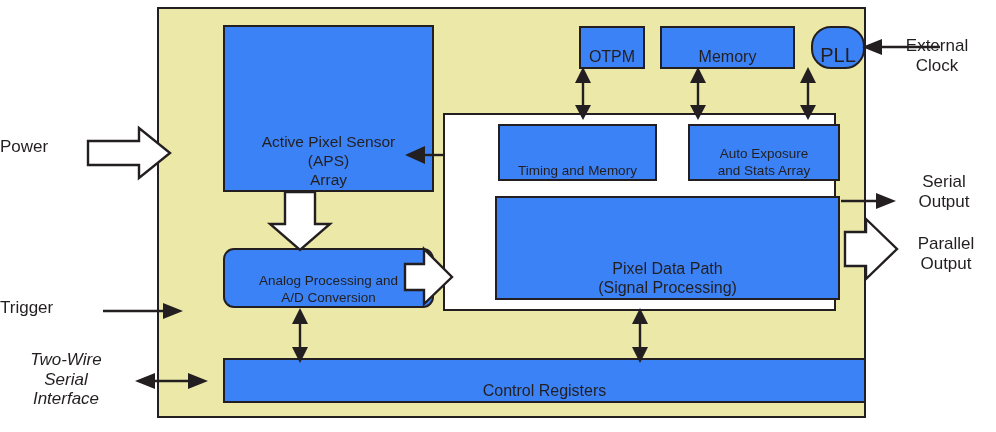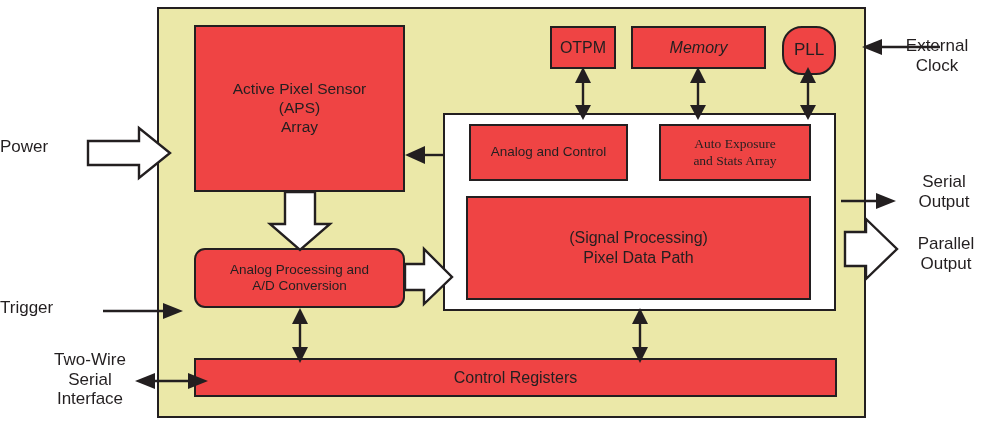--- a/index.html
+++ b/index.html
@@ -21,28 +21,29 @@
   .abs { position: absolute; box-sizing: border-box; }
 
   
   .chip-body {
     background: #ebe8a8;
     border: 2px solid #231f20;
   }
 
   
   .blk {
-    background: #ef4444;
+    background: #3b82f6;
     border: 2px solid #231f20;
     display: flex;
-    align-items: center;
+    align-items: flex-end;
     justify-content: center;
     text-align: center;
     color: #231f20;
     line-height: 1.22;
+    margin-left: 29px;
   }
   .blk .lines { padding: 0 4px; }
 
   
   .panel {
     background: #ffffff;
     border: 2px solid #231f20;
   }
 
   
@@ -84,59 +85,59 @@
     <div class="lines">
       <div>Analog Processing and</div>
       <div>A/D Conversion</div>
     </div>
   </div>
 
   <div class="abs blk" style="left:550px; top:26px; width:66px; height:43px; font-size:16px;">
     <span>OTPM</span>
   </div>
 
-  <div class="abs blk" style="left:631px; top:26px; width:135px; height:43px; font-size:16px;font-style:italic;">
+  <div class="abs blk" style="left:631px; top:26px; width:135px; height:43px; font-size:16px;">
     <span>Memory</span>
   </div>
 
-  <div class="abs blk" style="left:782px; top:26px; width:54px; height:49px; font-size:17px;border-radius:20px;">
+  <div class="abs blk" style="left:782px; top:26px; width:54px; height:43px; font-size:20px;border-radius:20px;">
     <span>PLL</span>
   </div>
 
   <div class="abs panel" style="left:443px; top:113px; width:393px; height:198px;"></div>
 
   <div class="abs blk" style="left:469px; top:124px; width:159px; height:57px; font-size:13.5px;">
     <div class="lines">
-      <div>Analog and Control</div>
-    </div>
-  </div>
-
-  <div class="abs blk" style="left:659px; top:124px; width:152px; height:57px; font-size:13.5px;font-family:Liberation Serif, serif;">
+      <div>Timing and Memory</div>
+    </div>
+  </div>
+
+  <div class="abs blk" style="left:659px; top:124px; width:152px; height:57px; font-size:13.5px;">
     <div class="lines">
       <div>Auto Exposure</div>
       <div>and Stats Array</div>
     </div>
   </div>
 
   <div class="abs blk" style="left:466px; top:196px; width:345px; height:104px; font-size:16px;">
     <div class="lines">
+      <div>Pixel Data Path</div>
       <div>(Signal Processing)</div>
-      <div>Pixel Data Path</div>
-    </div>
-  </div>
-
-  <div class="abs blk" style="left:194px; top:358px; width:643px; height:39px; font-size:16px;">
+    </div>
+  </div>
+
+  <div class="abs blk" style="left:194px; top:358px; width:643px; height:45px; font-size:16px;">
     <span>Control Registers</span>
   </div>
 
   <div class="abs ext-label right" style="left:0px; top:137px; width:78px; font-size:17px;">Power</div>
 
   <div class="abs ext-label right" style="left:0px; top:298px; width:98px; font-size:17px;">Trigger</div>
 
-  <div class="abs ext-label center" style="left:24px; top:350px; width:132px; font-size:17px;">Two-Wire
+  <div class="abs ext-label center" style="left:0; top:350px; width:132px; font-size:17px;font-style:italic;">Two-Wire
 Serial
 Interface</div>
 
   <div class="abs ext-label center" style="left:884px; top:36px; width:106px; font-size:17px;">External
 Clock</div>
 
   <div class="abs ext-label center" style="left:898px; top:172px; width:92px; font-size:17px;">Serial
 Output</div>
 
   <div class="abs ext-label center" style="left:898px; top:234px; width:96px; font-size:17px;">Parallel

